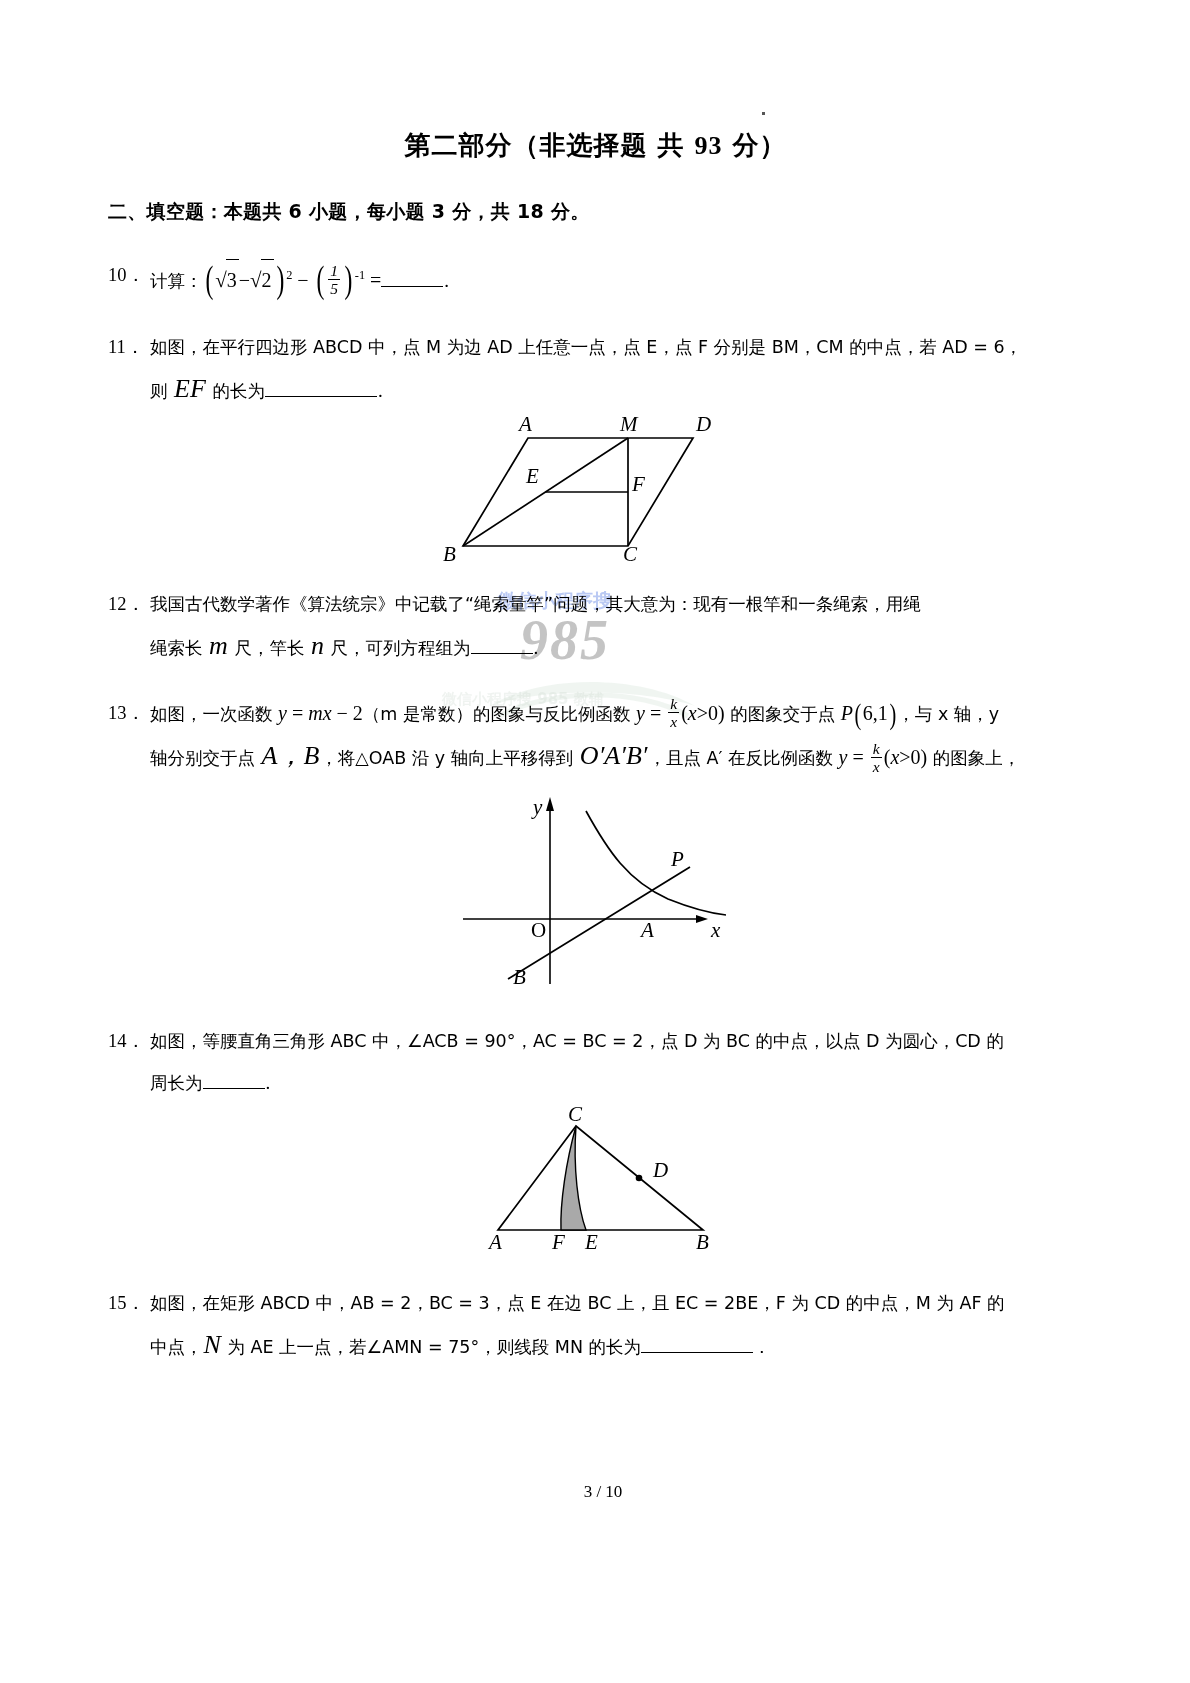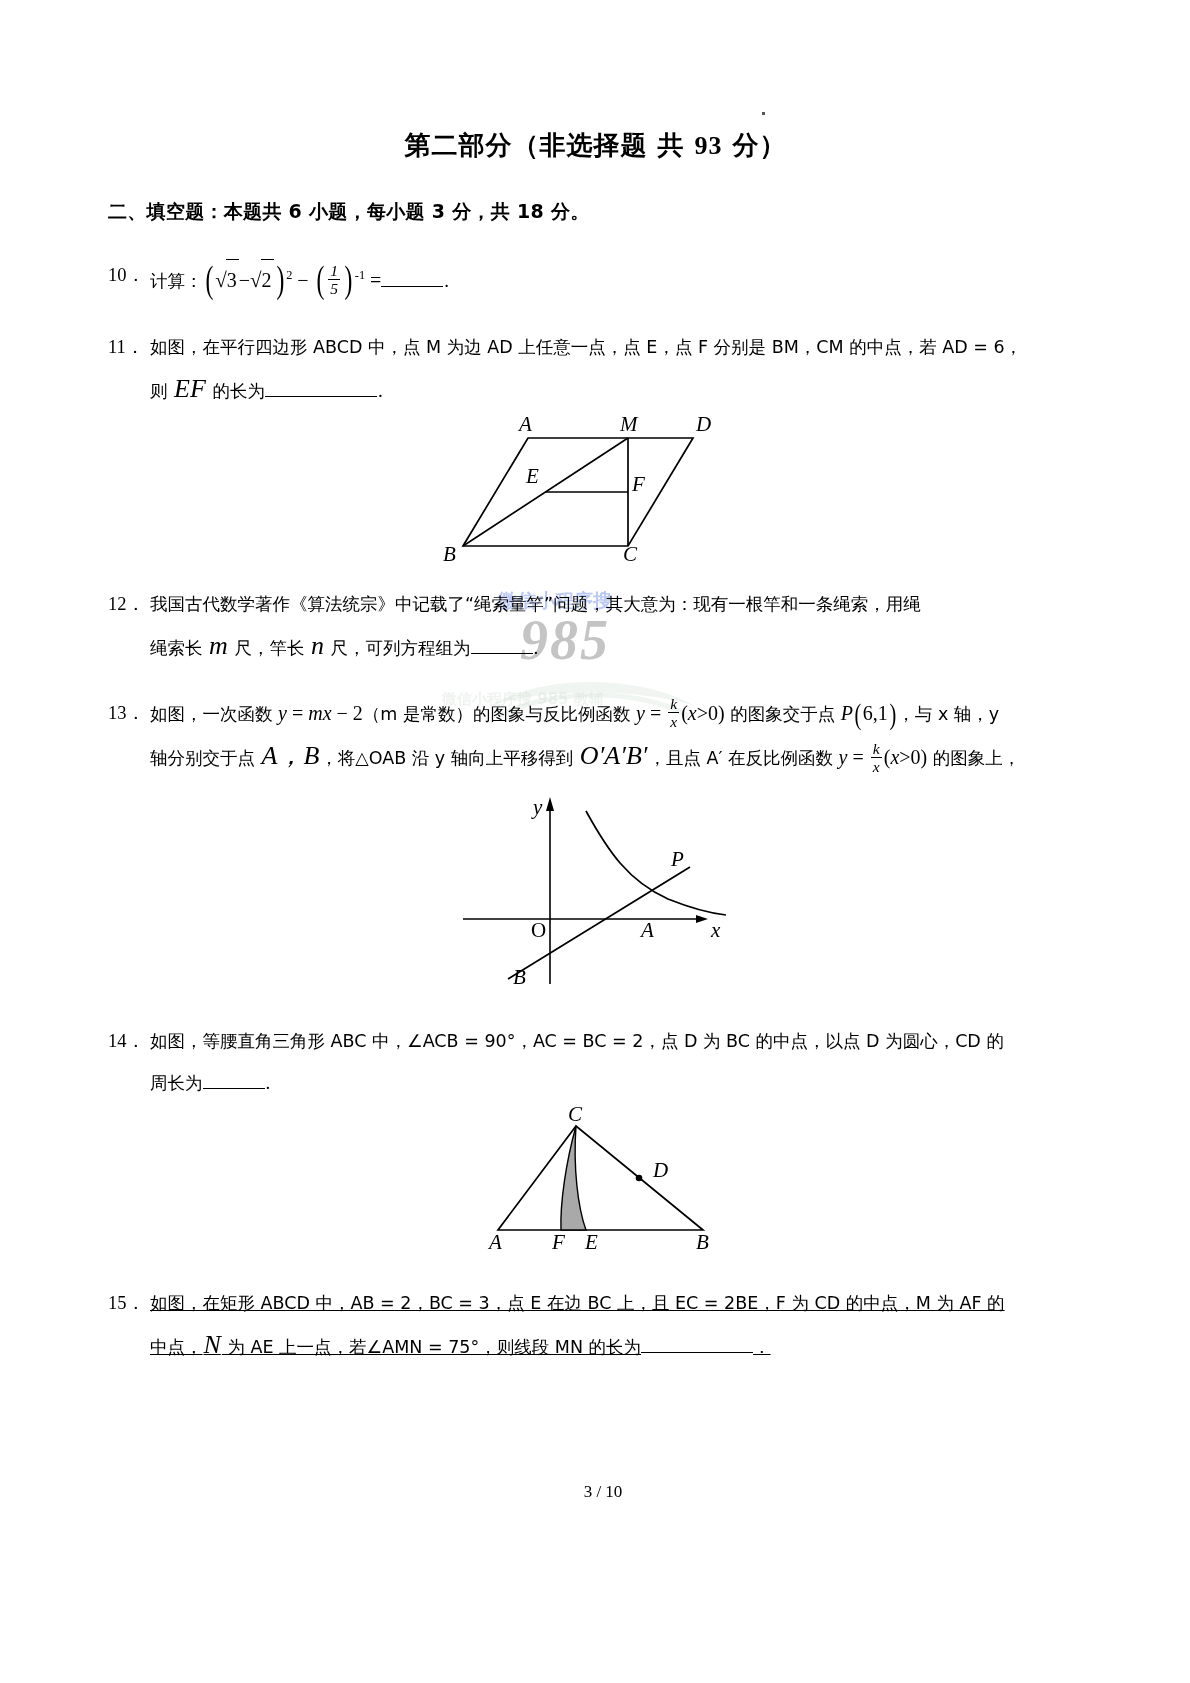--- a/index.html
+++ b/index.html
@@ -295,21 +295,21 @@
         <circle cx="531" cy="60" r="3.3" fill="#000"></circle>
       </svg>
       <span class="fig-label" style="left:460px; top:-14px;">C</span>
       <span class="fig-label" style="left:545px; top:42px;">D</span>
       <span class="fig-label" style="left:381px; top:114px;">A</span>
       <span class="fig-label" style="left:444px; top:114px;">F</span>
       <span class="fig-label" style="left:477px; top:114px;">E</span>
       <span class="fig-label" style="left:588px; top:114px;">B</span>
     </div>
 
-    <div class="q" style="margin-top:30px;text-decoration:underline;">
+    <div class="q" style="margin-top:30px;">
       <span class="qnum">15．</span>
       <span class="qbody" style="display:block;">
         <span class="ln">如图，在矩形 ABCD 中，AB = 2，BC = 3，点 E 在边 BC 上，且 EC = 2BE，F 为 CD 的中点，M 为 AF 的</span>
         <span class="ln"><span>中点，</span><span class="it">N</span><span> 为 AE 上一点，若∠AMN = 75°，则线段 MN 的长为</span><span class="blank b-lg"></span><span>．</span></span>
       </span>
     </div>
 
   </div>
 
   <div class="footer">3 / 10</div>

